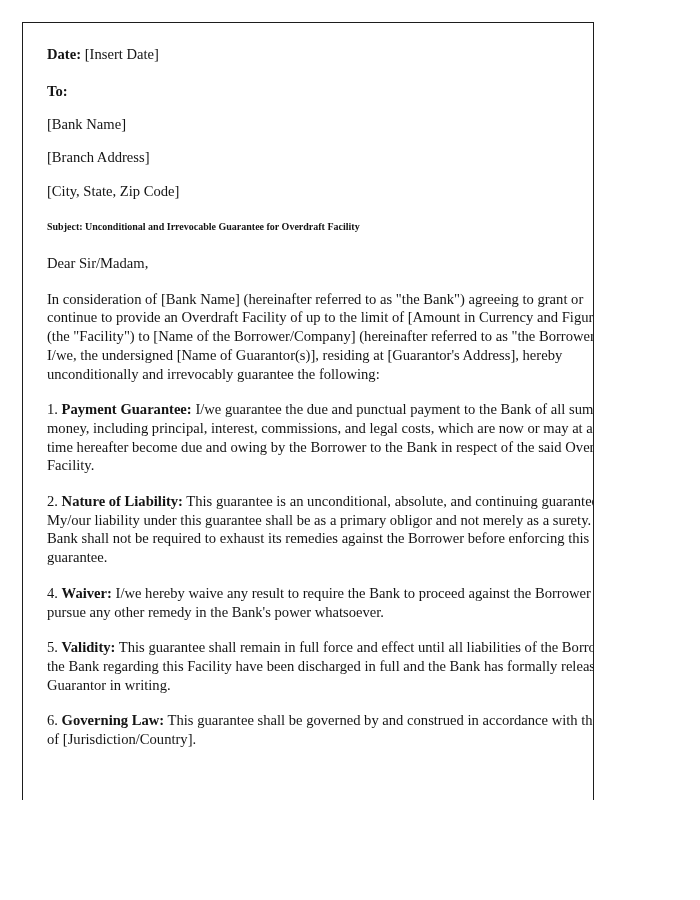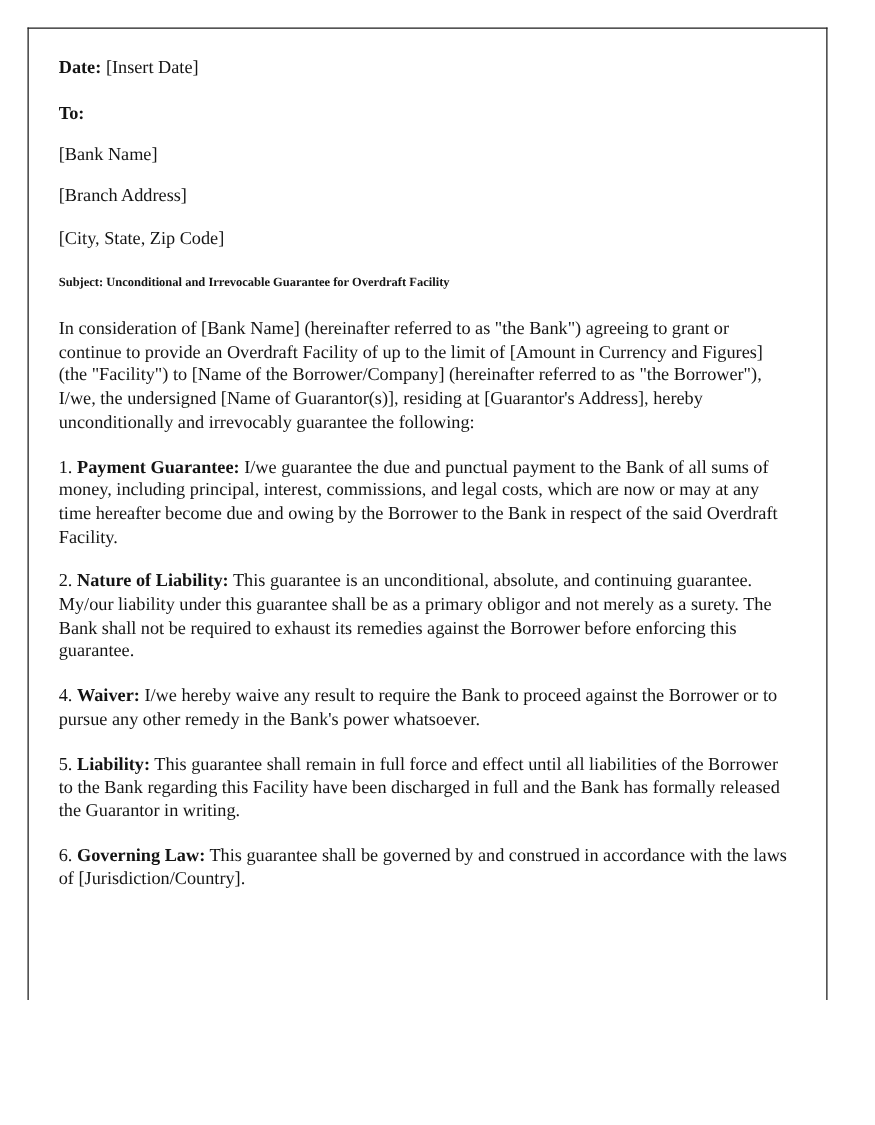--- a/index.html
+++ b/index.html
@@ -13,21 +13,21 @@
     overflow: hidden;
     font-family: "Liberation Serif", "DejaVu Serif", serif;
     color: #141414;
   }
 
   
   #page-sheet {
     position: absolute;
     left: 22px;
     top: 22px;
-    width: 640px;          
+    width: 572px;          
     height: 778px;         
     box-sizing: border-box;
     background: #ffffff;
     border-left: 1.4px solid #1d1d1d;
     border-right: 1.4px solid #1d1d1d;
     border-top: 1.4px solid #1d1d1d;
     border-bottom: none;
     overflow: hidden;
     padding-left: 40px;
   }
@@ -68,28 +68,29 @@
 
     <p class="blk"><span class="b">Date:</span> <span>[Insert Date]</span></p>
 
     <p class="blk gap-lg b">To:</p>
     <p class="addr-line">[Bank Name]</p>
     <p class="addr-line">[Branch Address]</p>
     <p class="addr-line">[City, State, Zip Code]</p>
 
     <p class="subject gap-lg">Subject: Unconditional and Irrevocable Guarantee for Overdraft Facility</p>
 
+    <p class="blk gap-md">Dear Sir/Madam,</p>
 
     <p class="blk gap-md">In consideration of [Bank Name] (hereinafter referred to as "the Bank") agreeing to grant or continue to provide an Overdraft Facility of up to the limit of [Amount in Currency and Figures] (the "Facility") to [Name of the Borrower/Company] (hereinafter referred to as "the Borrower"), I/we, the undersigned [Name of Guarantor(s)], residing at [Guarantor's Address], hereby unconditionally and irrevocably guarantee the following:</p>
 
     <p class="clause"><span class="num">1.</span> <span class="head">Payment Guarantee:</span> <span>I/we guarantee the due and punctual payment to the Bank of all sums of money, including principal, interest, commissions, and legal costs, which are now or may at any time hereafter become due and owing by the Borrower to the Bank in respect of the said Overdraft Facility.</span></p>
 
     <p class="clause"><span class="num">2.</span> <span class="head">Nature of Liability:</span> <span>This guarantee is an unconditional, absolute, and continuing guarantee. My/our liability under this guarantee shall be as a primary obligor and not merely as a surety. The Bank shall not be required to exhaust its remedies against the Borrower before enforcing this guarantee.</span></p>
 
 
     <p class="clause"><span class="num">4.</span> <span class="head">Waiver:</span> <span>I/we hereby waive any result to require the Bank to proceed against the Borrower or to pursue any other remedy in the Bank's power whatsoever.</span></p>
 
-    <p class="clause"><span class="num">5.</span> <span class="head">Liability:</span> <span>This guarantee shall remain in full force and effect until all liabilities of the Borrower to the Bank regarding this Facility have been discharged in full and the Bank has formally released the Guarantor in writing.</span></p>
+    <p class="clause"><span class="num">5.</span> <span class="head">Validity:</span> <span>This guarantee shall remain in full force and effect until all liabilities of the Borrower to the Bank regarding this Facility have been discharged in full and the Bank has formally released the Guarantor in writing.</span></p>
 
     <p class="clause"><span class="num">6.</span> <span class="head">Governing Law:</span> <span>This guarantee shall be governed by and construed in accordance with the laws of [Jurisdiction/Country].</span></p>
 
   </div>
 </div>
 
 </body></html>

